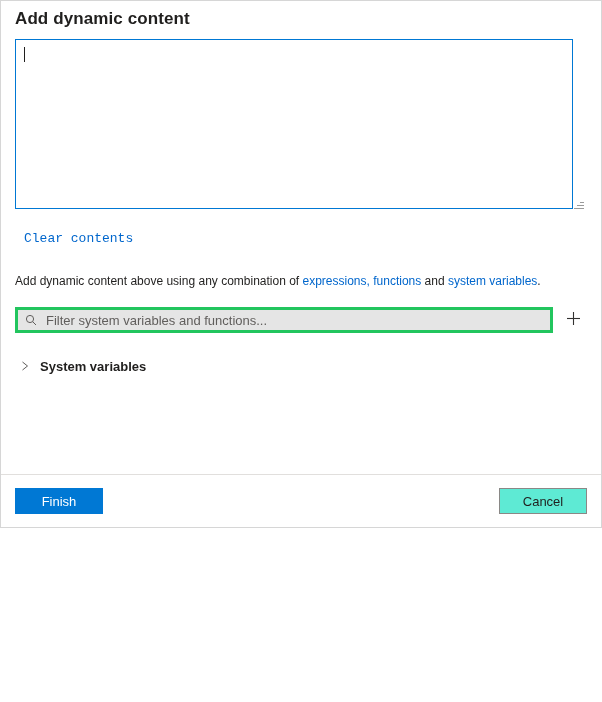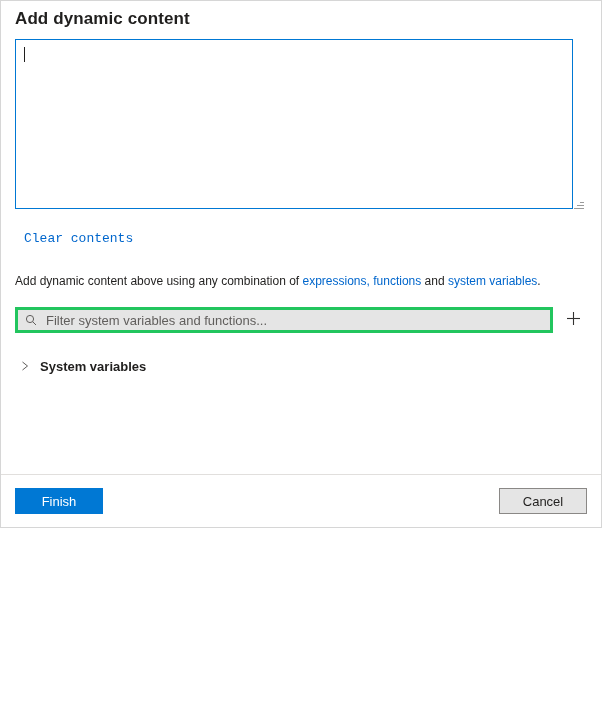--- a/index.html
+++ b/index.html
@@ -188,21 +188,21 @@
     font-size: 13px;
     cursor: pointer;
     padding: 0 12px;
   }
   .btn-primary {
     background: #0078d4;
     color: #ffffff;
     border: 1px solid #0078d4;
   }
   .btn-secondary {
-    background: #e5e5e5;
+    background: #5eead4;
     color: #201f1e;
     border: 1px solid #8a8886;
   }
 </style>
 </head>
 <body>
 
 <div class="panel">
 
   <div class="panel-title">Add dynamic content</div>

